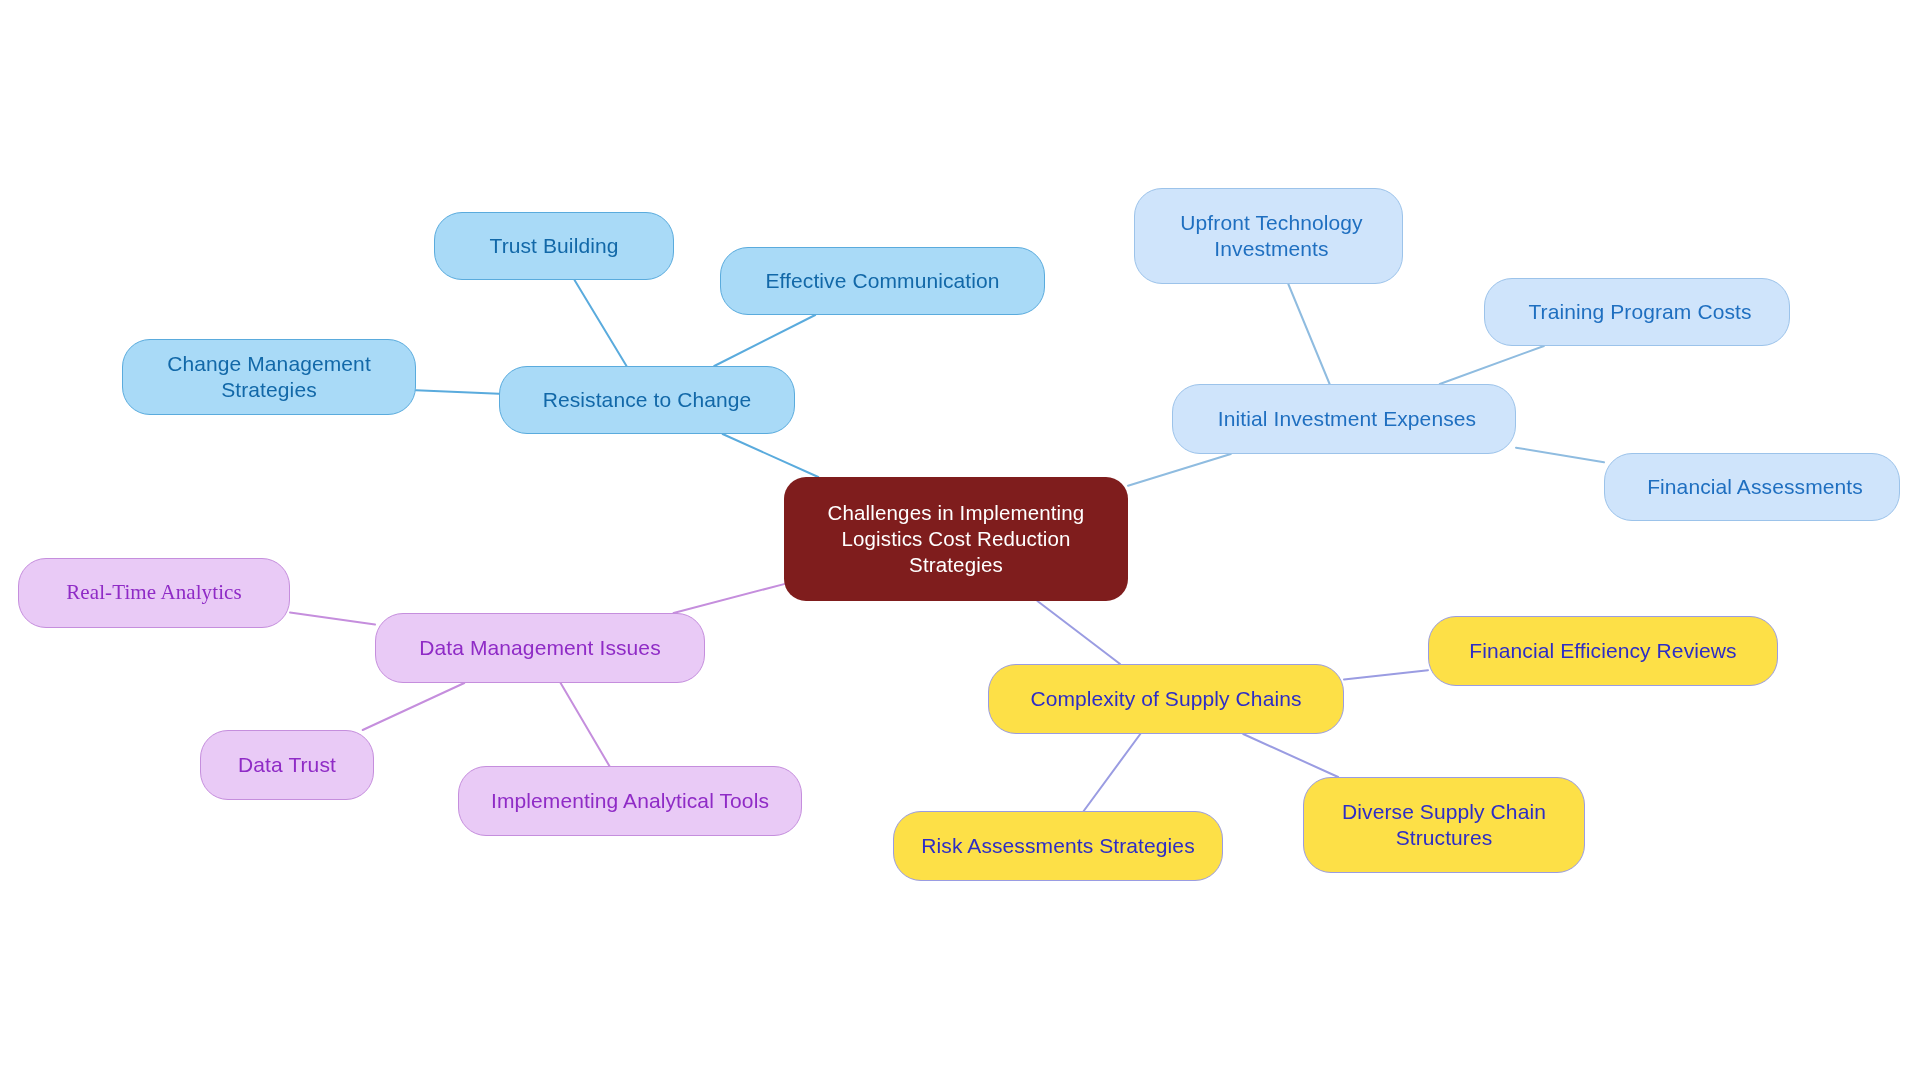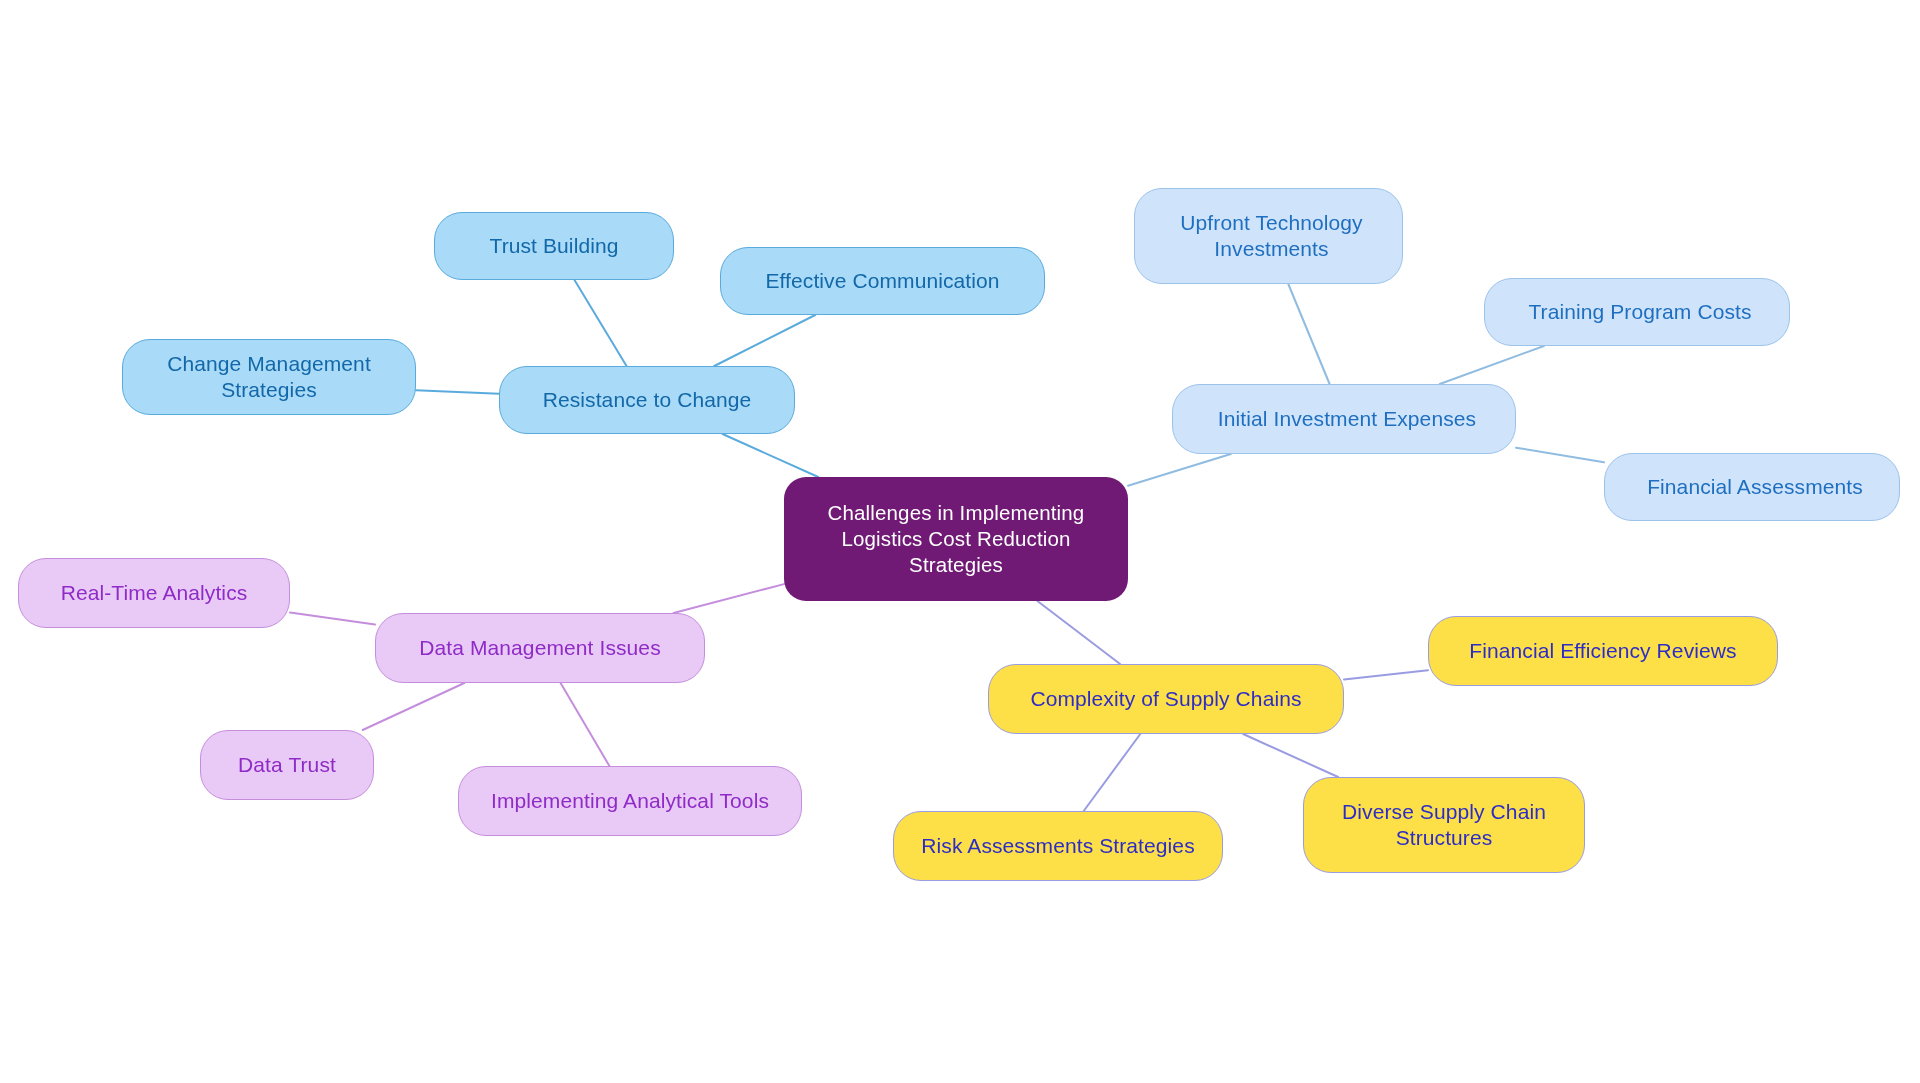--- a/index.html
+++ b/index.html
@@ -39,21 +39,21 @@
     border-style: solid;
     border-width: 1.6px;
     line-height: 1.22;
     white-space: pre-line;
     padding: 4px 10px;
     letter-spacing: 0.1px;
   }
   .node-root {
     border-radius: 22px;
     border-width: 0;
-    background: #701a75;
+    background: #7f1d1d;
     color: #ffffff;
     font-size: 20.5px;
     line-height: 1.28;
     letter-spacing: 0.15px;
     padding: 6px 14px;
     text-align: center;
   }
   .node-blue-strong {
     background: #a9daf7;
     border-color: #5aabdd;
@@ -115,17 +115,17 @@
       <div class="node node-blue-soft" style="left: 1134px; top: 188px; width: 269px; height: 96px;">Upfront Technology
 Investments</div>
       <div class="node node-blue-soft" style="left: 1484px; top: 278px; width: 306px; height: 68px;">Training Program Costs</div>
       <div class="node node-blue-soft" style="left: 1604px; top: 453px; width: 296px; height: 68px;">Financial Assessments</div>
       <div class="node node-purple" style="left: 988px; top: 664px; width: 356px; height: 70px;">Complexity of Supply Chains</div>
       <div class="node node-purple" style="left: 1428px; top: 616px; width: 350px; height: 70px;">Financial Efficiency Reviews</div>
       <div class="node node-purple" style="left: 1303px; top: 777px; width: 282px; height: 96px;">Diverse Supply Chain
 Structures</div>
       <div class="node node-purple" style="left: 893px; top: 811px; width: 330px; height: 70px;">Risk Assessments Strategies</div>
       <div class="node node-pink" style="left: 375px; top: 613px; width: 330px; height: 70px;">Data Management Issues</div>
-      <div class="node node-pink" style="left: 18px; top: 558px; width: 272px; height: 70px;">Real-Time Analytics</div>
+      <div class="node node-pink" style="left: 18px; top: 558px; width: 272px; height: 70px; font-family: Liberation Serif, serif;">Real-Time Analytics</div>
       <div class="node node-pink" style="left: 200px; top: 730px; width: 174px; height: 70px;">Data Trust</div>
       <div class="node node-pink" style="left: 458px; top: 766px; width: 344px; height: 70px;">Implementing Analytical Tools</div>
     </div>
 </div>
 
 </body></html>

